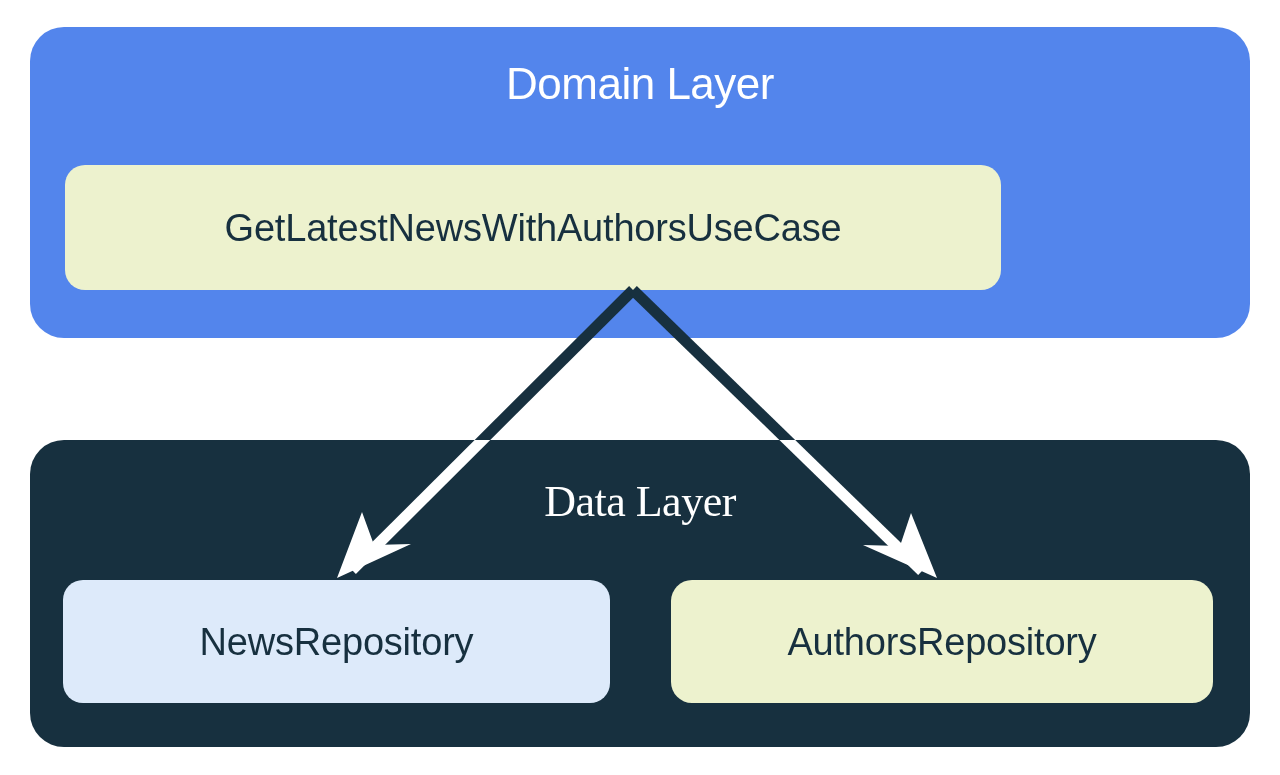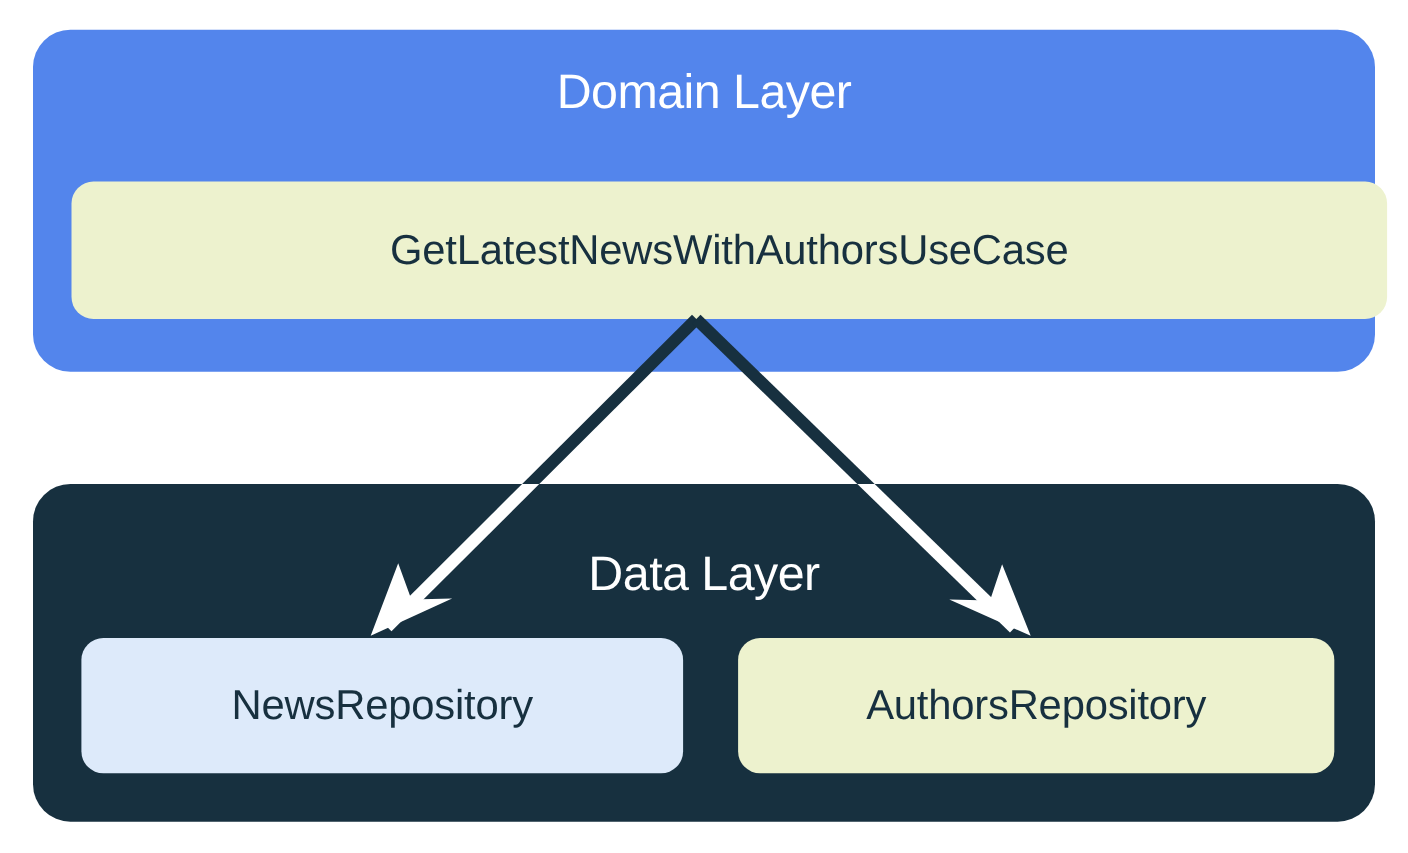--- a/index.html
+++ b/index.html
@@ -67,38 +67,38 @@
     font-size: 38px;
     font-weight: 400;
     color: #17303F;
     letter-spacing: -0.2px;
     white-space: nowrap;
     line-height: 1;
   }
   #usecase-box {
     left: 65px;
     top: 165px;
-    width: 1196px;
+    width: 936px;
     height: 125px;
     background: #EDF2CE;
   }
   #news-repository-box {
     left: 63px;
     top: 580px;
     width: 547px;
     height: 123px;
     background: #DDEAFA;
-    margin-left: 11px;
   }
   #authors-repository-box {
     left: 671px;
     top: 580px;
     width: 542px;
     height: 123px;
     background: #EDF2CE;
+    border-radius: 21px;
   }
 
   
   #arrows-overlay {
     position: absolute;
     left: 0;
     top: 0;
     width: 1280px;
     height: 775px;
     pointer-events: none;
@@ -112,21 +112,21 @@
   <div class="layer-panel" id="domain-layer"></div>
 
   <div class="layer-title" style="top:62px;">Domain Layer</div>
 
   <div class="component-box" id="usecase-box">
     <span class="component-label">GetLatestNewsWithAuthorsUseCase</span>
   </div>
 
   <div class="layer-panel" id="data-layer"></div>
 
-  <div class="layer-title" style="top:500px;">Data Layer</div>
+  <div class="layer-title" style="top:480px;font-family:Liberation Serif, serif;">Data Layer</div>
 
   <div class="component-box" id="news-repository-box">
     <span class="component-label">NewsRepository</span>
   </div>
 
   <div class="component-box" id="authors-repository-box">
     <span class="component-label">AuthorsRepository</span>
   </div>
 
   <svg id="arrows-overlay" viewBox="0 0 1280 775" width="1280" height="775">

